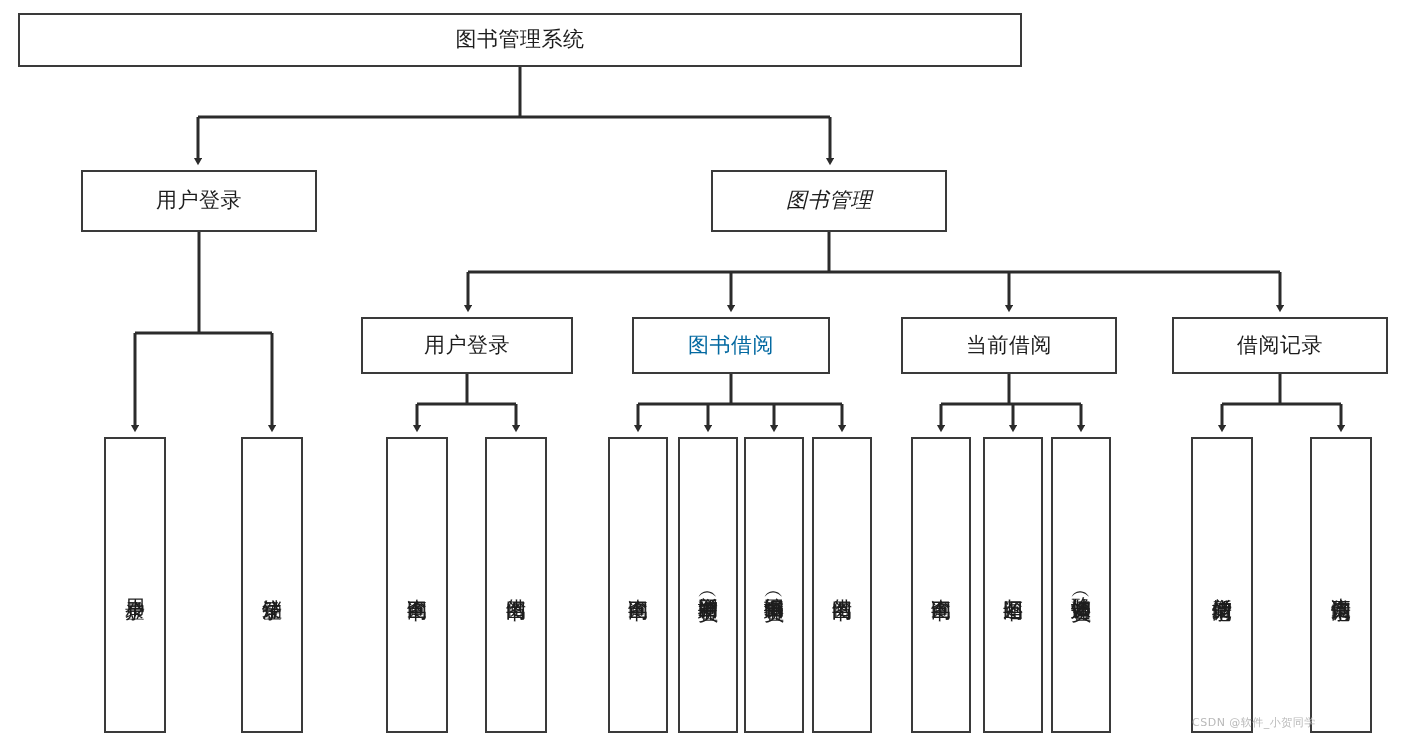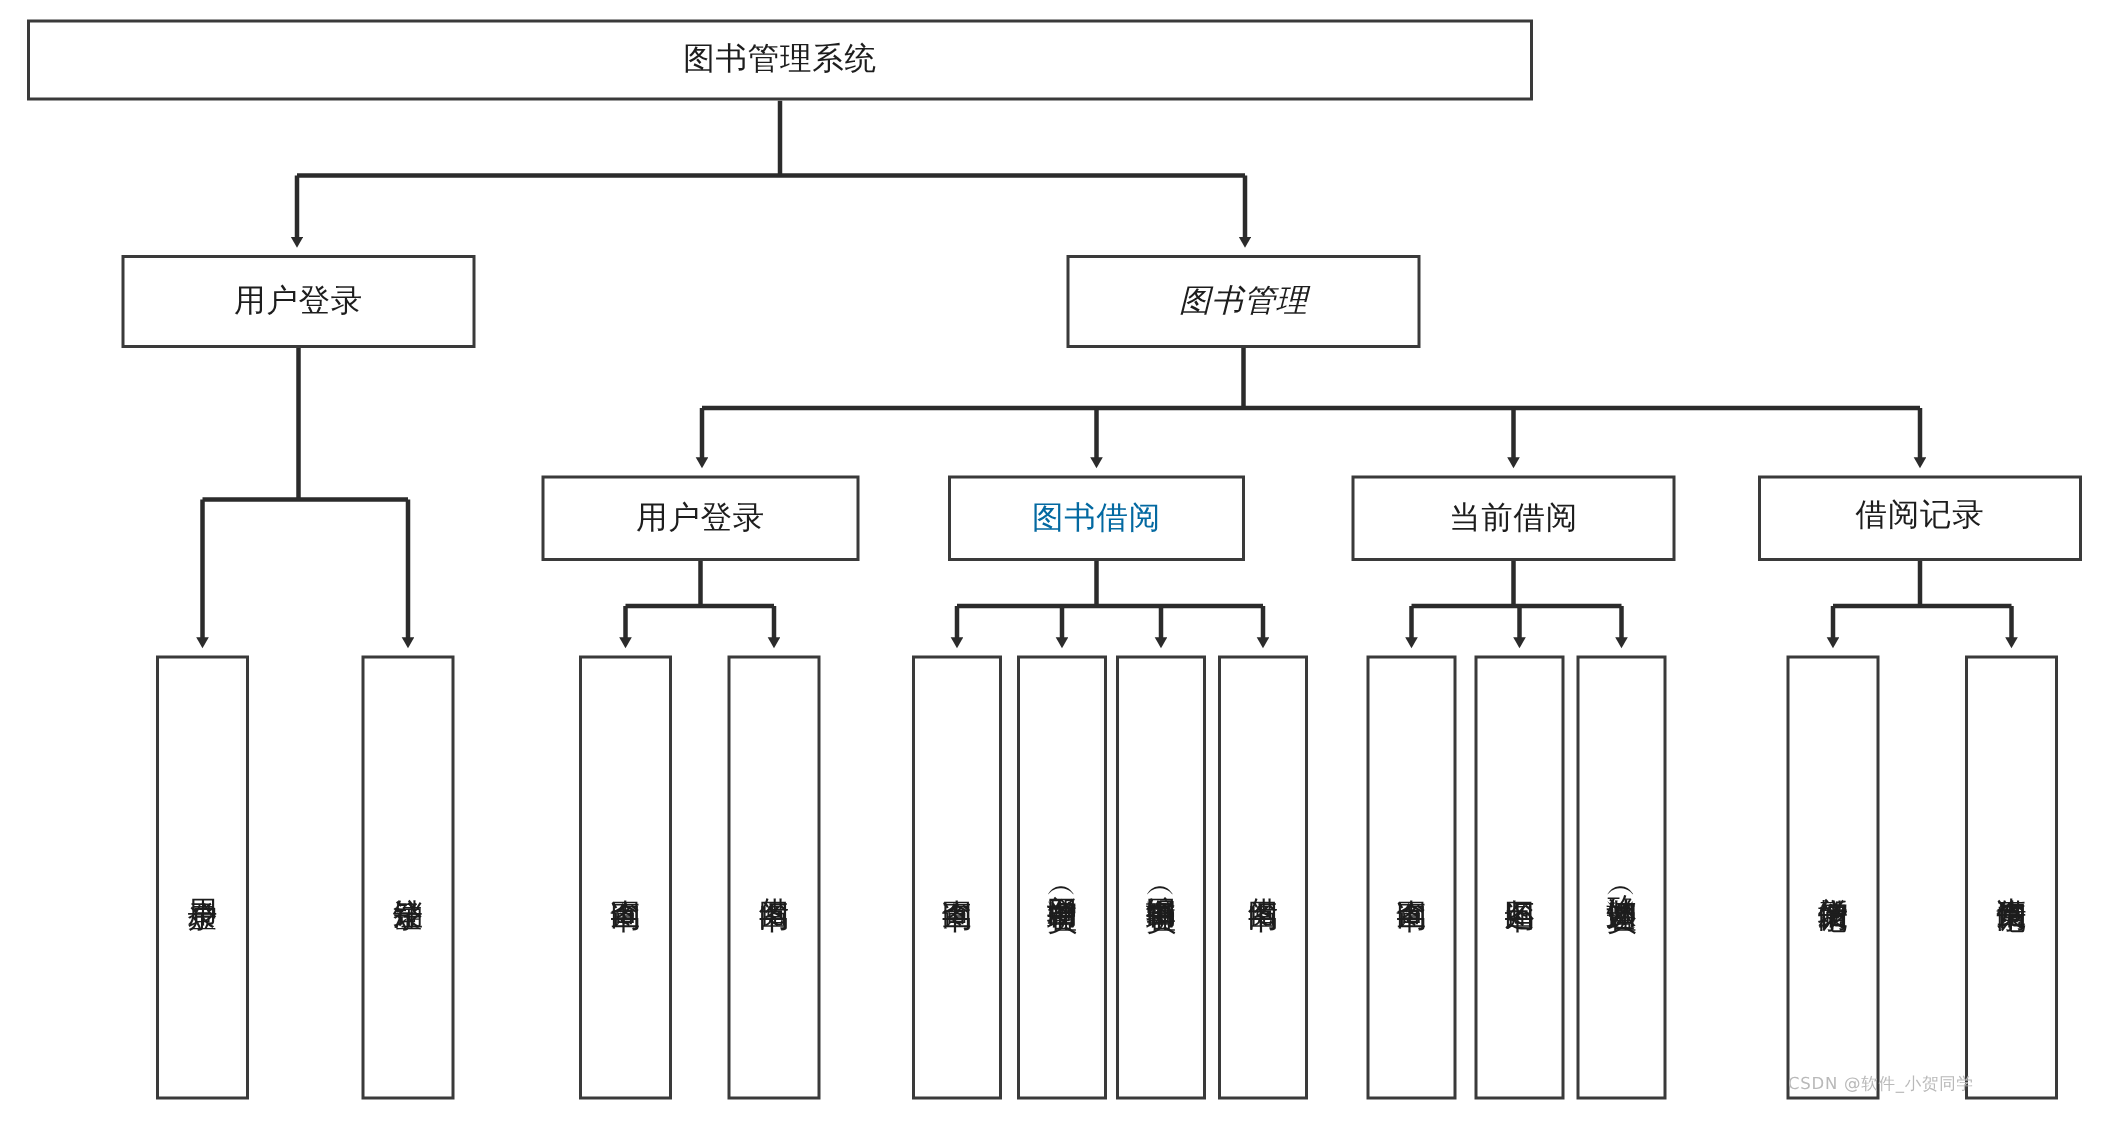--- a/index.html
+++ b/index.html
@@ -147,21 +147,21 @@
 
   <div class="node-box" style="left: 361px; top: 317px; width: 212px; height: 57px; border-color: rgb(58, 58, 58); background: rgb(255, 255, 255);">
     <span class="node-label-h" style="color: rgb(29, 29, 29);">用户登录</span>
   </div>
   <div class="node-box" style="left: 632px; top: 317px; width: 198px; height: 57px; border-color: rgb(58, 58, 58); background: rgb(255, 255, 255);">
     <span class="node-label-h" style="color: #0369a1;">图书借阅</span>
   </div>
   <div class="node-box" style="left: 901px; top: 317px; width: 216px; height: 57px; border-color: rgb(58, 58, 58); background: rgb(255, 255, 255); justify-content: center;">
     <span class="node-label-h" style="color: rgb(29, 29, 29);">当前借阅</span>
   </div>
-  <div class="node-box" style="left: 1172px; top: 317px; width: 216px; height: 57px; border-color: rgb(58, 58, 58); background: rgb(255, 255, 255); font-family: Liberation Mono, monospace;">
+  <div class="node-box" style="left: 1172px; top: 317px; width: 216px; height: 57px; border-color: rgb(58, 58, 58); background: rgb(255, 255, 255);">
     <span class="node-label-h" style="color: rgb(29, 29, 29);">借阅记录</span>
   </div>
 
   <div class="node-box" style="left: 104px; top: 437px; width: 62px; height: 296px; border-color: rgb(58, 58, 58); background: rgb(255, 255, 255);">
     <span class="node-label-v" style="color: rgb(29, 29, 29);">用户登录</span>
   </div>
   <div class="node-box" style="left: 241px; top: 437px; width: 62px; height: 296px; border-color: rgb(58, 58, 58); background: rgb(255, 255, 255);">
     <span class="node-label-v" style="color: rgb(29, 29, 29);">注销登录</span>
   </div>
   <div class="node-box" style="left: 386px; top: 437px; width: 62px; height: 296px; border-color: rgb(58, 58, 58); background: rgb(255, 255, 255);">

